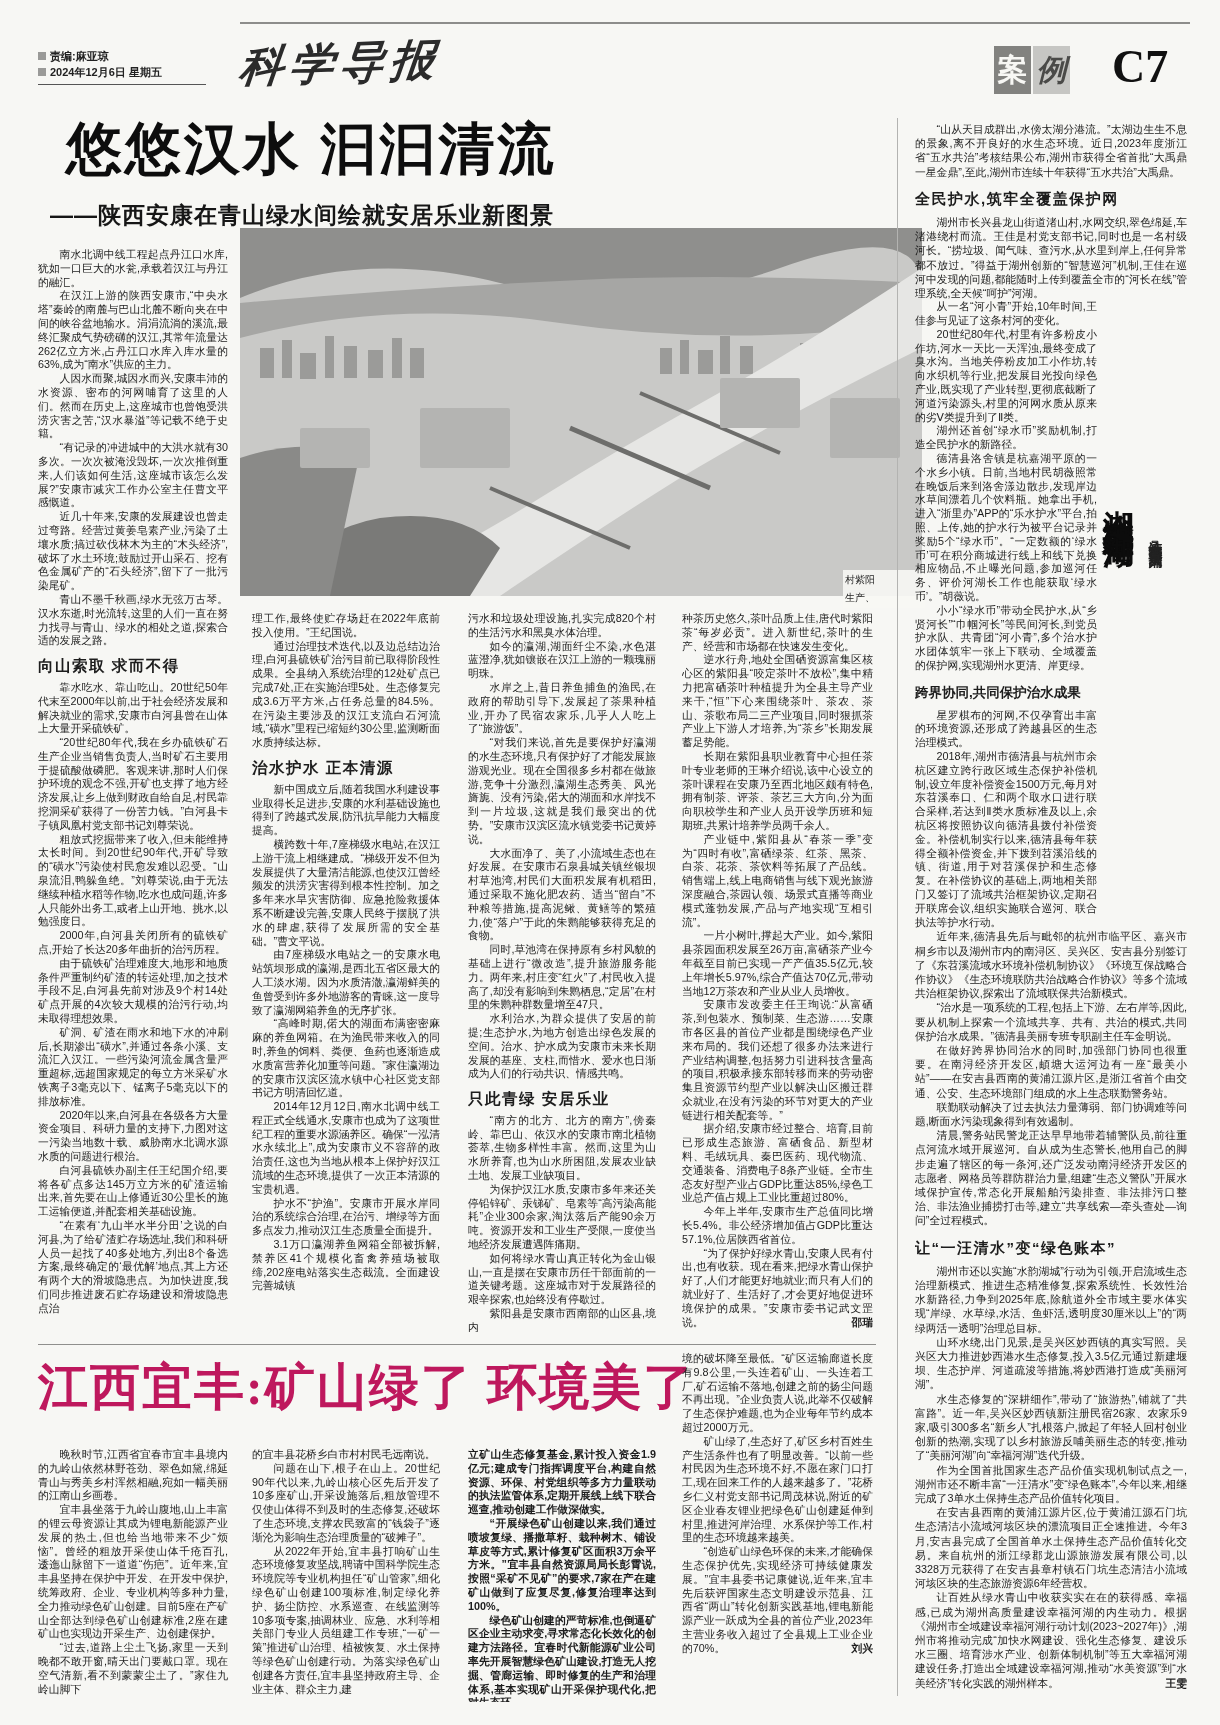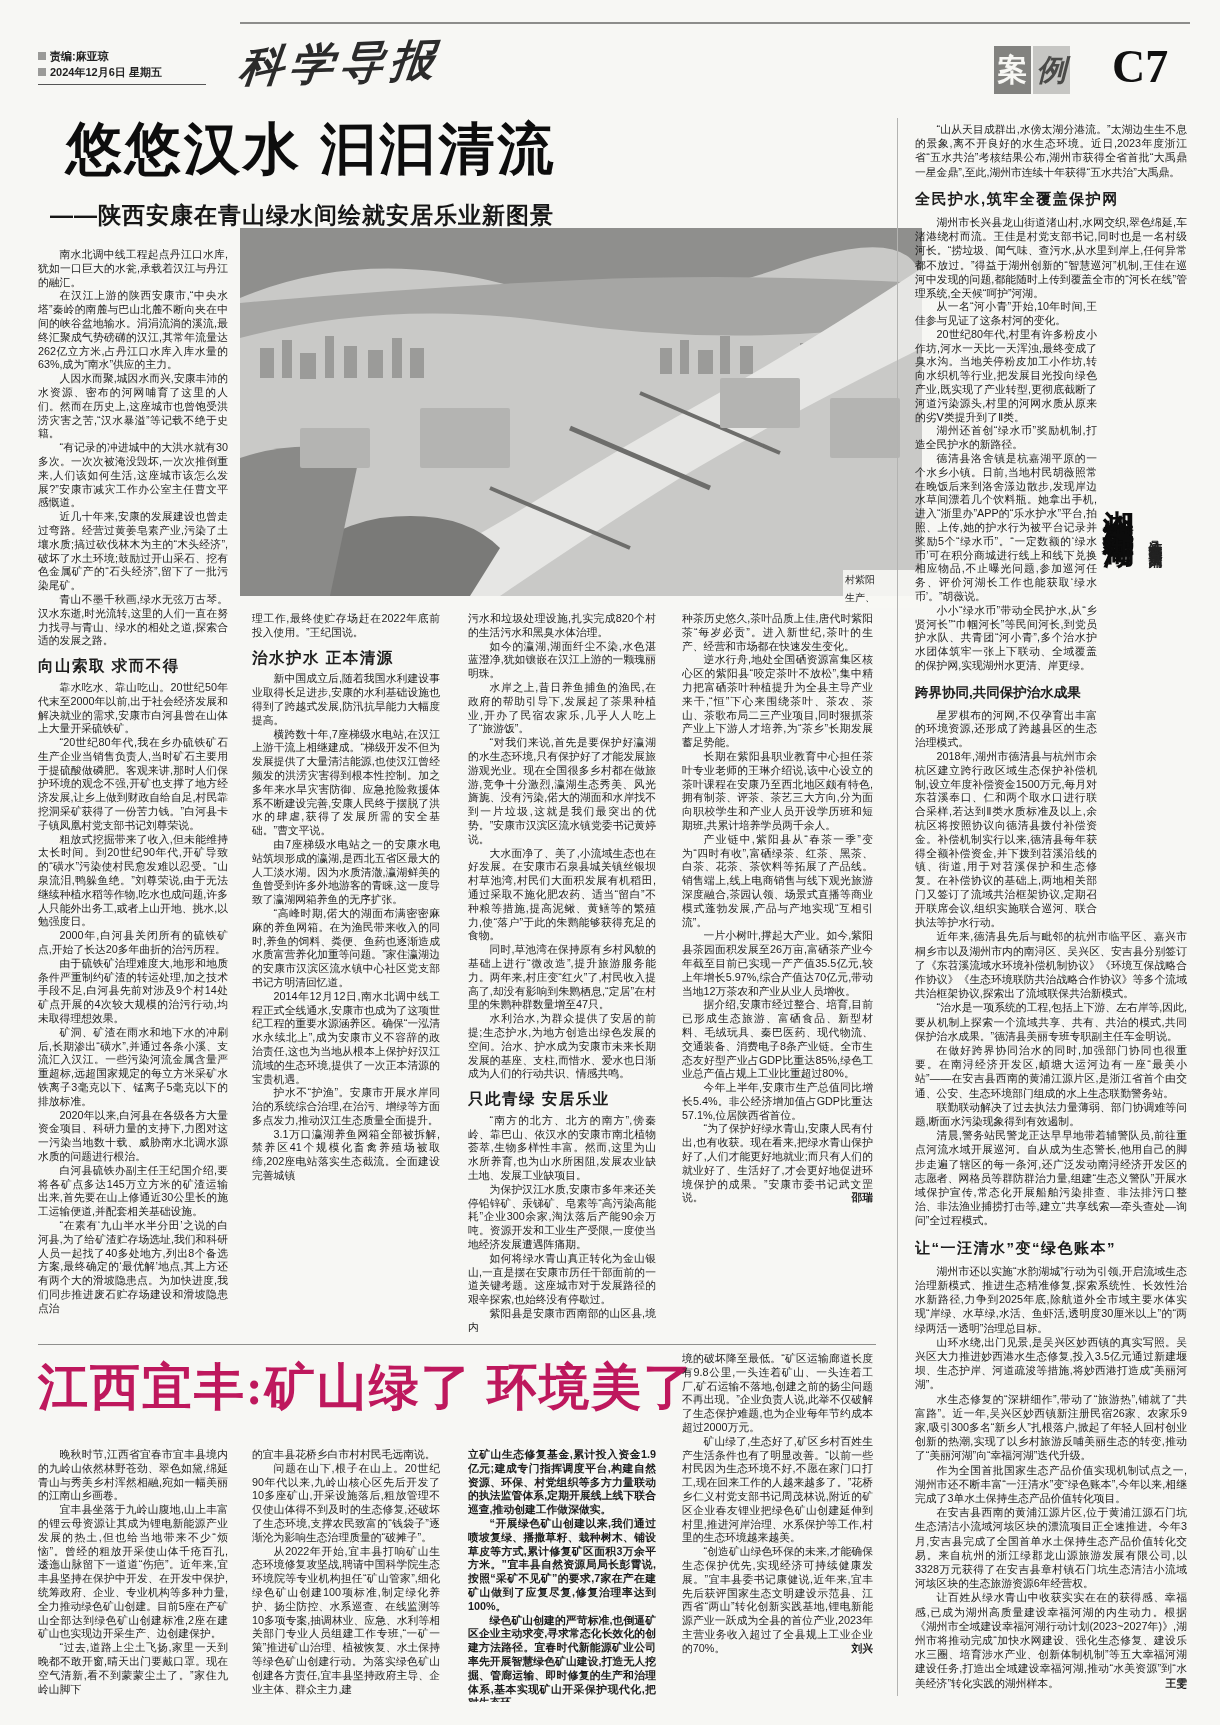--- a/index.html
+++ b/index.html
@@ -144,20 +144,21 @@
       <p class="para">粗放式挖掘带来了收入,但未能维持太长时间。到20世纪90年代,开矿导致的“磺水”污染使村民愈发难以忍受。“山泉流泪,鸭躲鱼绝。”刘尊荣说,由于无法继续种植水稻等作物,吃水也成问题,许多人只能外出务工,或者上山开地、挑水,以勉强度日。</p>
       <p class="para">2000年,白河县关闭所有的硫铁矿点,开始了长达20多年曲折的治污历程。</p>
       <p class="para">由于硫铁矿治理难度大,地形和地质条件严重制约矿渣的转运处理,加之技术手段不足,白河县先前对涉及9个村14处矿点开展的4次较大规模的治污行动,均未取得理想效果。</p>
       <p class="para">矿洞、矿渣在雨水和地下水的冲刷后,长期渗出“磺水”,并通过各条小溪、支流汇入汉江。一些污染河流金属含量严重超标,远超国家规定的每立方米采矿水铁离子3毫克以下、锰离子5毫克以下的排放标准。</p>
       <p class="para">2020年以来,白河县在各级各方大量资金项目、科研力量的支持下,力图对这一污染当地数十载、威胁南水北调水源水质的问题进行根治。</p>
       <p class="para">白河县硫铁办副主任王纪国介绍,要将各矿点多达145万立方米的矿渣运输出来,首先要在山上修通近30公里长的施工运输便道,并配套相关基础设施。</p>
       <p class="para">“在素有‘九山半水半分田’之说的白河县,为了给矿渣贮存场选址,我们和科研人员一起找了40多处地方,列出8个备选方案,最终确定的‘最优解’地点,其上方还有两个大的滑坡隐患点。为加快进度,我们同步推进废石贮存场建设和滑坡隐患点治</p>
     </div>
   <div class="col c-main2">
       <p class="para cont">理工作,最终使贮存场赶在2022年底前投入使用。”王纪国说。</p>
+      <p class="para">通过治理技术迭代,以及边总结边治理,白河县硫铁矿治污目前已取得阶段性成果。全县纳入系统治理的12处矿点已完成7处,正在实施治理5处。生态修复完成3.6万平方米,占任务总量的84.5%。在污染主要涉及的汉江支流白石河流域,“磺水”里程已缩短约30公里,监测断面水质持续达标。</p>
       <h3 class="sub">治水护水 正本清源</h3>
       <p class="para">新中国成立后,随着我国水利建设事业取得长足进步,安康的水利基础设施也得到了跨越式发展,防汛抗旱能力大幅度提高。</p>
       <p class="para">横跨数十年,7座梯级水电站,在汉江上游干流上相继建成。“梯级开发不但为发展提供了大量清洁能源,也使汉江曾经频发的洪涝灾害得到根本性控制。加之多年来水旱灾害防御、应急抢险救援体系不断建设完善,安康人民终于摆脱了洪水的肆虐,获得了发展所需的安全基础。”曹文平说。</p>
       <p class="para">由7座梯级水电站之一的安康水电站筑坝形成的瀛湖,是西北五省区最大的人工淡水湖。因为水质清澈,瀛湖鲜美的鱼曾受到许多外地游客的青睐,这一度导致了瀛湖网箱养鱼的无序扩张。</p>
       <p class="para">“高峰时期,偌大的湖面布满密密麻麻的养鱼网箱。在为渔民带来收入的同时,养鱼的饲料、粪便、鱼药也逐渐造成水质富营养化加重等问题。”家住瀛湖边的安康市汉滨区流水镇中心社区党支部书记方明清回忆道。</p>
       <p class="para">2014年12月12日,南水北调中线工程正式全线通水,安康市也成为了这项世纪工程的重要水源涵养区。确保“一泓清水永续北上”,成为安康市义不容辞的政治责任,这也为当地从根本上保护好汉江流域的生态环境,提供了一次正本清源的宝贵机遇。</p>
       <p class="para">护水不“护渔”。安康市开展水岸同治的系统综合治理,在治污、增绿等方面多点发力,推动汉江生态质量全面提升。</p>
       <p class="para">3.1万口瀛湖养鱼网箱全部被拆解,禁养区41个规模化畜禽养殖场被取缔,202座电站落实生态截流。全面建设完善城镇</p>
     </div>
   <div class="col c-main3">
@@ -173,20 +174,21 @@
       <p class="para">为保护汉江水质,安康市多年来还关停铅锌矿、汞锑矿、皂素等“高污染高能耗”企业300余家,淘汰落后产能90余万吨。资源开发和工业生产受限,一度使当地经济发展遭遇阵痛期。</p>
       <p class="para">如何将绿水青山真正转化为金山银山,一直是摆在安康市历任干部面前的一道关键考题。这座城市对于发展路径的艰辛探索,也始终没有停歇过。</p>
       <p class="para">紫阳县是安康市西南部的山区县,境内</p>
     </div>
   <div class="col c-main4">
       <p class="para cont">种茶历史悠久,茶叶品质上佳,唐代时紫阳茶“每岁必贡”。进入新世纪,茶叶的生产、经营和市场都在快速发生变化。</p>
       <p class="para">逆水行舟,地处全国硒资源富集区核心区的紫阳县“咬定茶叶不放松”,集中精力把富硒茶叶种植提升为全县主导产业来干,“恒”下心来围绕茶叶、茶农、茶山、茶歌布局二三产业项目,同时狠抓茶产业上下游人才培养,为“茶乡”长期发展蓄足势能。</p>
       <p class="para">长期在紫阳县职业教育中心担任茶叶专业老师的王琳介绍说,该中心设立的茶叶课程在安康乃至西北地区颇有特色,拥有制茶、评茶、茶艺三大方向,分为面向职校学生和产业人员开设学历班和短期班,共累计培养学员两千余人。</p>
       <p class="para">产业链中,紫阳县从“春茶一季”变为“四时有收”,富硒绿茶、红茶、黑茶、白茶、花茶、茶饮料等拓展了产品线。销售端上,线上电商销售与线下观光旅游深度融合,茶园认领、场景式直播等商业模式蓬勃发展,产品与产地实现“互相引流”。</p>
       <p class="para">一片小树叶,撑起大产业。如今,紫阳县茶园面积发展至26万亩,富硒茶产业今年截至目前已实现一产产值35.5亿元,较上年增长5.97%,综合产值达70亿元,带动当地12万茶农和产业从业人员增收。</p>
+      <p class="para">安康市发改委主任王珣说:“从富硒茶,到包装水、预制菜、生态游……安康市各区县的首位产业都是围绕绿色产业来布局的。我们还想了很多办法来进行产业结构调整,包括努力引进科技含量高的项目,积极承接东部转移而来的劳动密集且资源节约型产业以解决山区搬迁群众就业,在没有污染的环节对更大的产业链进行相关配套等。”</p>
       <p class="para">据介绍,安康市经过整合、培育,目前已形成生态旅游、富硒食品、新型材料、毛绒玩具、秦巴医药、现代物流、交通装备、消费电子8条产业链。全市生态友好型产业占GDP比重达85%,绿色工业总产值占规上工业比重超过80%。</p>
       <p class="para">今年上半年,安康市生产总值同比增长5.4%。非公经济增加值占GDP比重达57.1%,位居陕西省首位。</p>
       <p class="para">“为了保护好绿水青山,安康人民有付出,也有收获。现在看来,把绿水青山保护好了,人们才能更好地就业;而只有人们的就业好了、生活好了,才会更好地促进环境保护的成果。”安康市委书记武文罡说。<span class="author">邵瑞</span></p>
     </div>
 
   <div class="vline"></div>
   <div class="hline"></div>
 
   <div class="r-art">
     <div>

